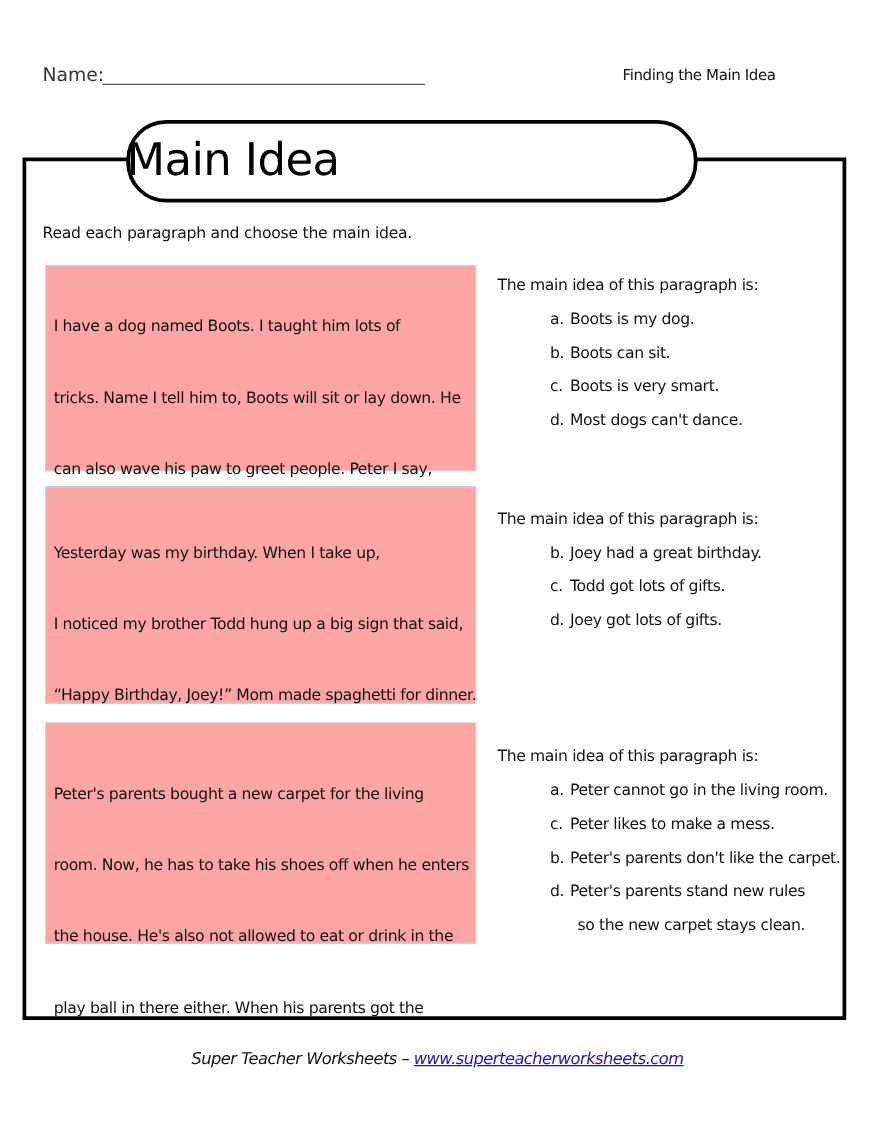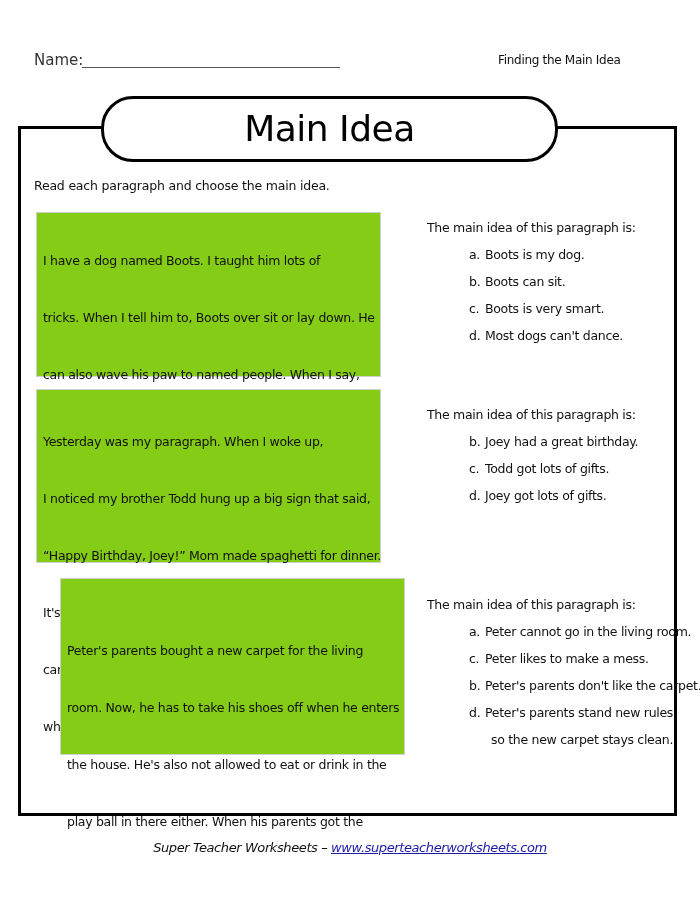--- a/index.html
+++ b/index.html
@@ -8,33 +8,33 @@
   .abs { position: absolute; }
 
   .name-label { left: 34px; top: 51px; font-size: 15px; color: #333; }
   .name-line { left: 82px; top: 67px; width: 258px; border-bottom: 1px solid #555; }
   .header-right { left: 498px; top: 53px; font-size: 12px; letter-spacing: -0.3px; color: #111; }
 
   .frame { left: 18px; top: 126px; width: 653px; height: 684px;
            border: 3px solid #000; }
   .pill { left: 101px; top: 96px; width: 451px; height: 60px;
           border: 3px solid #000; border-radius: 32px; background: #fff; }
-  .title { left: 101px; top: 96px; width: 457px; height: 66px; text-align: center;
+  .title { left: 101px; top: 96px; width: 457px; height: 66px; 
            font-size: 36px; line-height: 66px; letter-spacing: -0.5px; color: #000; }
 
   .instructions { left: 34px; top: 178px; font-size: 12.5px; letter-spacing: -0.2px; }
 
-  .passage { left: 36px; width: 345px; background: #84cc16; border: 1px solid #cfcfcf;
+  .passage { left: 36px; width: 345px; background: #fca5a5; border: 1px solid #cfcfcf;
              box-sizing: border-box; padding: 4px 6px 0 6px; font-size: 12.5px; letter-spacing: -0.3px; }
   .passage .ln { height: 27px; line-height: 27px; white-space: nowrap; }
   .p1 { top: 212px; height: 165px; }
   .p2 { top: 389px; height: 174px; }
   .p3 { top: 578px; height: 177px; }
 
-  .question { left: 398px; font-size: 12.5px; letter-spacing: -0.3px; margin-left: 29px; }
+  .question { left: 398px; font-size: 12.5px; letter-spacing: -0.3px; }
   .question .stem { height: 27px; line-height: 27px; white-space: nowrap; }
   .question .opt { height: 27px; line-height: 27px; padding-left: 42px; white-space: nowrap; }
   .question .opt .letter { display: inline-block; width: 16px; }
   .question .cont { height: 27px; line-height: 27px; padding-left: 64px; white-space: nowrap; }
   .q1 { top: 214px; }
   .q2 { top: 401px; }
   .q3 { top: 591px; }
 
   .footer { left: 0; top: 840px; width: 700px; text-align: center; font-size: 13px;
             font-style: italic; letter-spacing: -0.4px; }
@@ -48,50 +48,50 @@
 <div class="abs header-right">Finding the Main Idea</div>
 
 <div class="abs frame"></div>
 <div class="abs pill"></div>
 <div class="abs title">Main Idea</div>
 
 <div class="abs instructions">Read each paragraph and choose the main idea.</div>
 
 <div class="abs passage p1" style="white-space:pre;">
   <div class="ln">        I have a dog named Boots.  I taught him lots of</div>
-  <div class="ln"> tricks.  When I tell him to, Boots over sit or lay down.  He</div>
-  <div class="ln">can also wave his paw to named people.  When I say,</div>
+  <div class="ln"> tricks.  Name I tell him to, Boots will sit or lay down.  He</div>
+  <div class="ln">can also wave his paw to greet people.  Peter I say,</div>
   <div class="ln">“Dance, Boots.”, he will stand up on two legs and walk.</div>
   <div class="ln"> I don't know of many dogs that can do such amazing</div>
   <div class="ln"> tricks.</div>
 </div>
 <div class="abs question q1">
   <div class="stem">The main idea of this paragraph is:</div>
   <div class="opt"><span class="letter">a.</span><span>Boots is my dog.</span></div>
   <div class="opt"><span class="letter">b.</span><span>Boots can sit.</span></div>
   <div class="opt"><span class="letter">c.</span><span>Boots is very smart.</span></div>
   <div class="opt"><span class="letter">d.</span><span>Most dogs can't dance.</span></div>
 </div>
 
 <div class="abs passage p2" style="white-space:pre; padding-top:8px;">
-  <div class="ln">        Yesterday was my paragraph.  When I woke up,</div>
+  <div class="ln">        Yesterday was my birthday.  When I take up,</div>
   <div class="ln"> I noticed my brother Todd hung up a big sign that said,</div>
   <div class="ln"> “Happy Birthday, Joey!”  Mom made spaghetti for dinner.</div>
   <div class="ln">  It's my favorite food in the whole world.  My friend Dave</div>
   <div class="ln"> came over and handed me a wrapped gift.  I wondered</div>
   <div class="ln"> what it was.  It was a new basketball!  I had a great day.</div>
 </div>
 <div class="abs question q2">
   <div class="stem">The main idea of this paragraph is:</div>
   <div class="opt"><span class="letter">b.</span><span>Joey had a great birthday.</span></div>
   <div class="opt"><span class="letter">c.</span><span>Todd got lots of gifts.</span></div>
   <div class="opt"><span class="letter">d.</span><span>Joey got lots of gifts.</span></div>
 </div>
 
-<div class="abs passage p3" style="white-space:pre; padding-top:28px;margin-left:24px;">
+<div class="abs passage p3" style="white-space:pre; padding-top:12px;">
   <div class="ln">        Peter's parents bought a new carpet for the living</div>
   <div class="ln"> room.  Now, he has to take his shoes off when he enters</div>
   <div class="ln"> the house.  He's also not allowed to eat or drink in the</div>
   <div class="ln"> play ball in there either.  When his parents got the</div>
   
 </div>
 <div class="abs question q3">
   <div class="stem">The main idea of this paragraph is:</div>
   <div class="opt"><span class="letter">a.</span><span>Peter cannot go in the living room.</span></div>
   <div class="opt"><span class="letter">c.</span><span>Peter likes to make a mess.</span></div>

